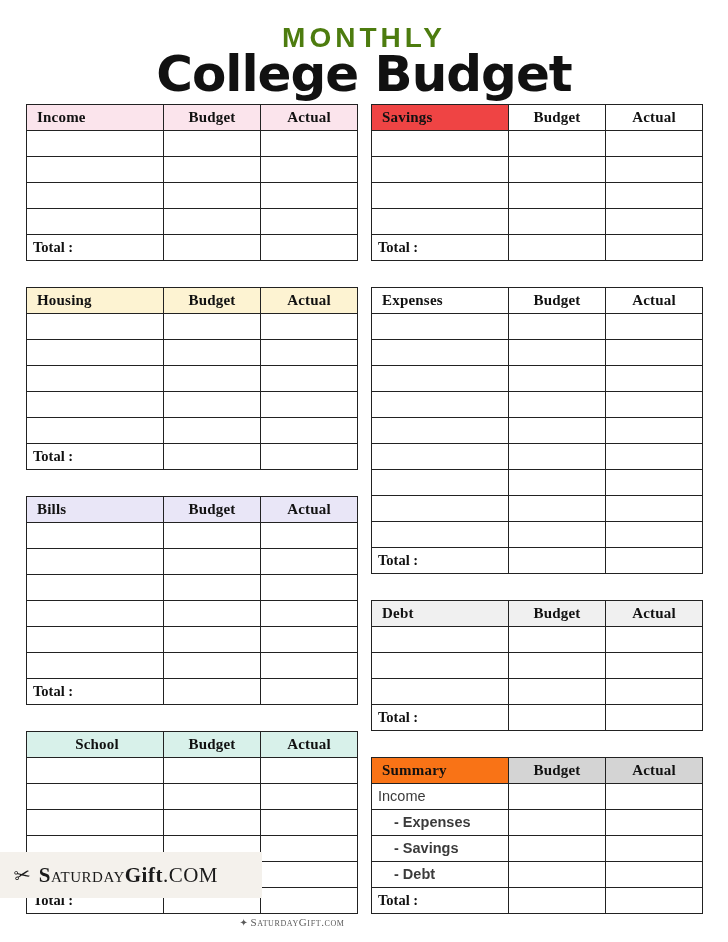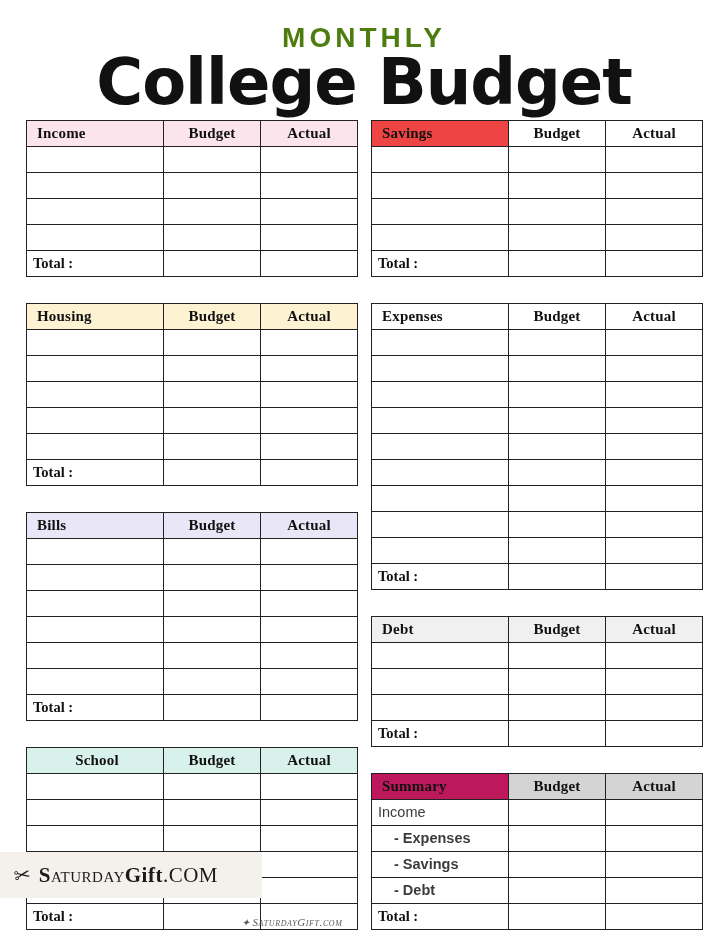--- a/index.html
+++ b/index.html
@@ -25,21 +25,21 @@
     font-family: "Liberation Sans", sans-serif;
     font-size: 28px;
     letter-spacing: 4px;
     color: #4d7c0f;
     font-weight: 700;
     line-height: 1;
     margin-bottom: -6px;
   }
   .header .title {
     font-family: "DejaVu Sans", sans-serif;
-    font-size: 64px;
+    font-size: 50px;
     font-weight: bold;
     letter-spacing: -1px;
     color: #111111;
     line-height: 1.15;
     margin: 0;
   }
 
   
   .sheet {
     position: relative;
@@ -135,21 +135,20 @@
   .footer-mark {
     position: absolute;
     top: 916px;
     left: 0;
     width: 584px;
     text-align: center;
     font-family: "Liberation Serif", serif;
     font-size: 11px;
     letter-spacing: 0.6px;
     color: #5a5a5a;
-    font-style: italic;
   }
   .footer-mark .star { font-size: 10px; margin-right: 2px; }
 </style>
 </head>
 <body>
 
 <div class="header">
   <div class="eyebrow">MONTHLY</div>
   <div class="title">College Budget</div>
 </div>
@@ -486,21 +485,21 @@
         </tbody>
       </table>
       <table class="budget">
         <colgroup>
           <col class="c1">
           <col class="c2">
           <col class="c3">
         </colgroup>
         <thead>
           <tr>
-            <th class="cat" style="background: #be185d;">Summary</th>
+            <th class="cat" style="background: #f97316;">Summary</th>
             <th style="background: rgb(212, 212, 212);">Budget</th>
             <th style="background: rgb(212, 212, 212);">Actual</th>
           </tr>
         </thead>
         <tbody>
           <tr>
             <td class="rowlabel">Income</td>
             <td class="blank"></td>
             <td class="blank"></td>
           </tr>

